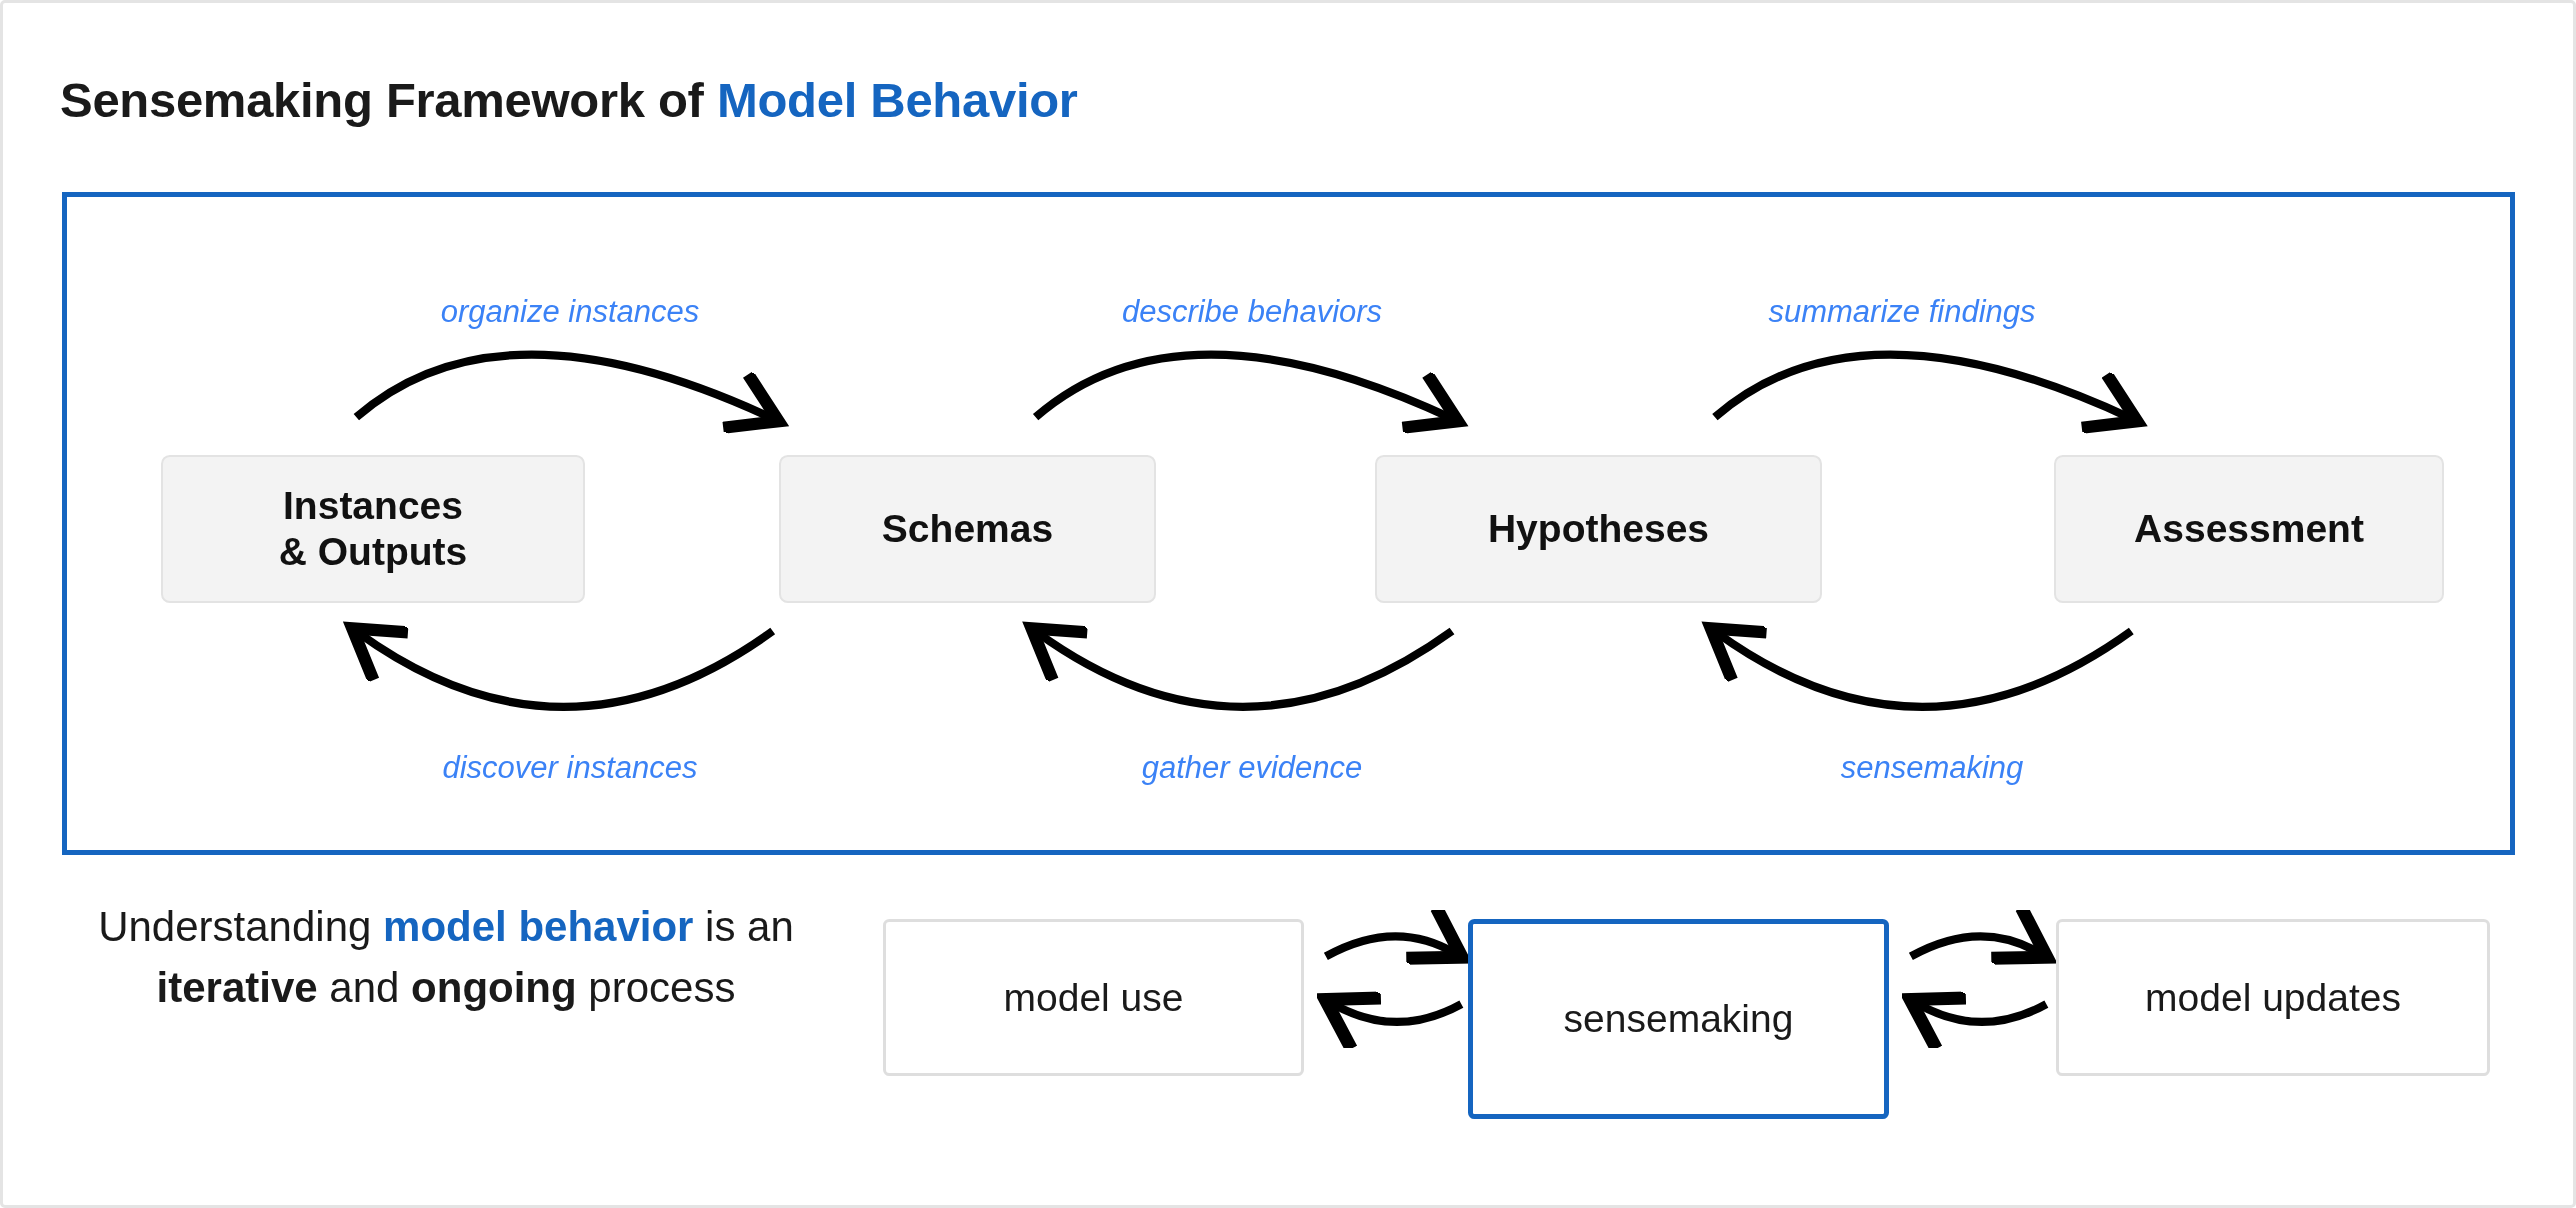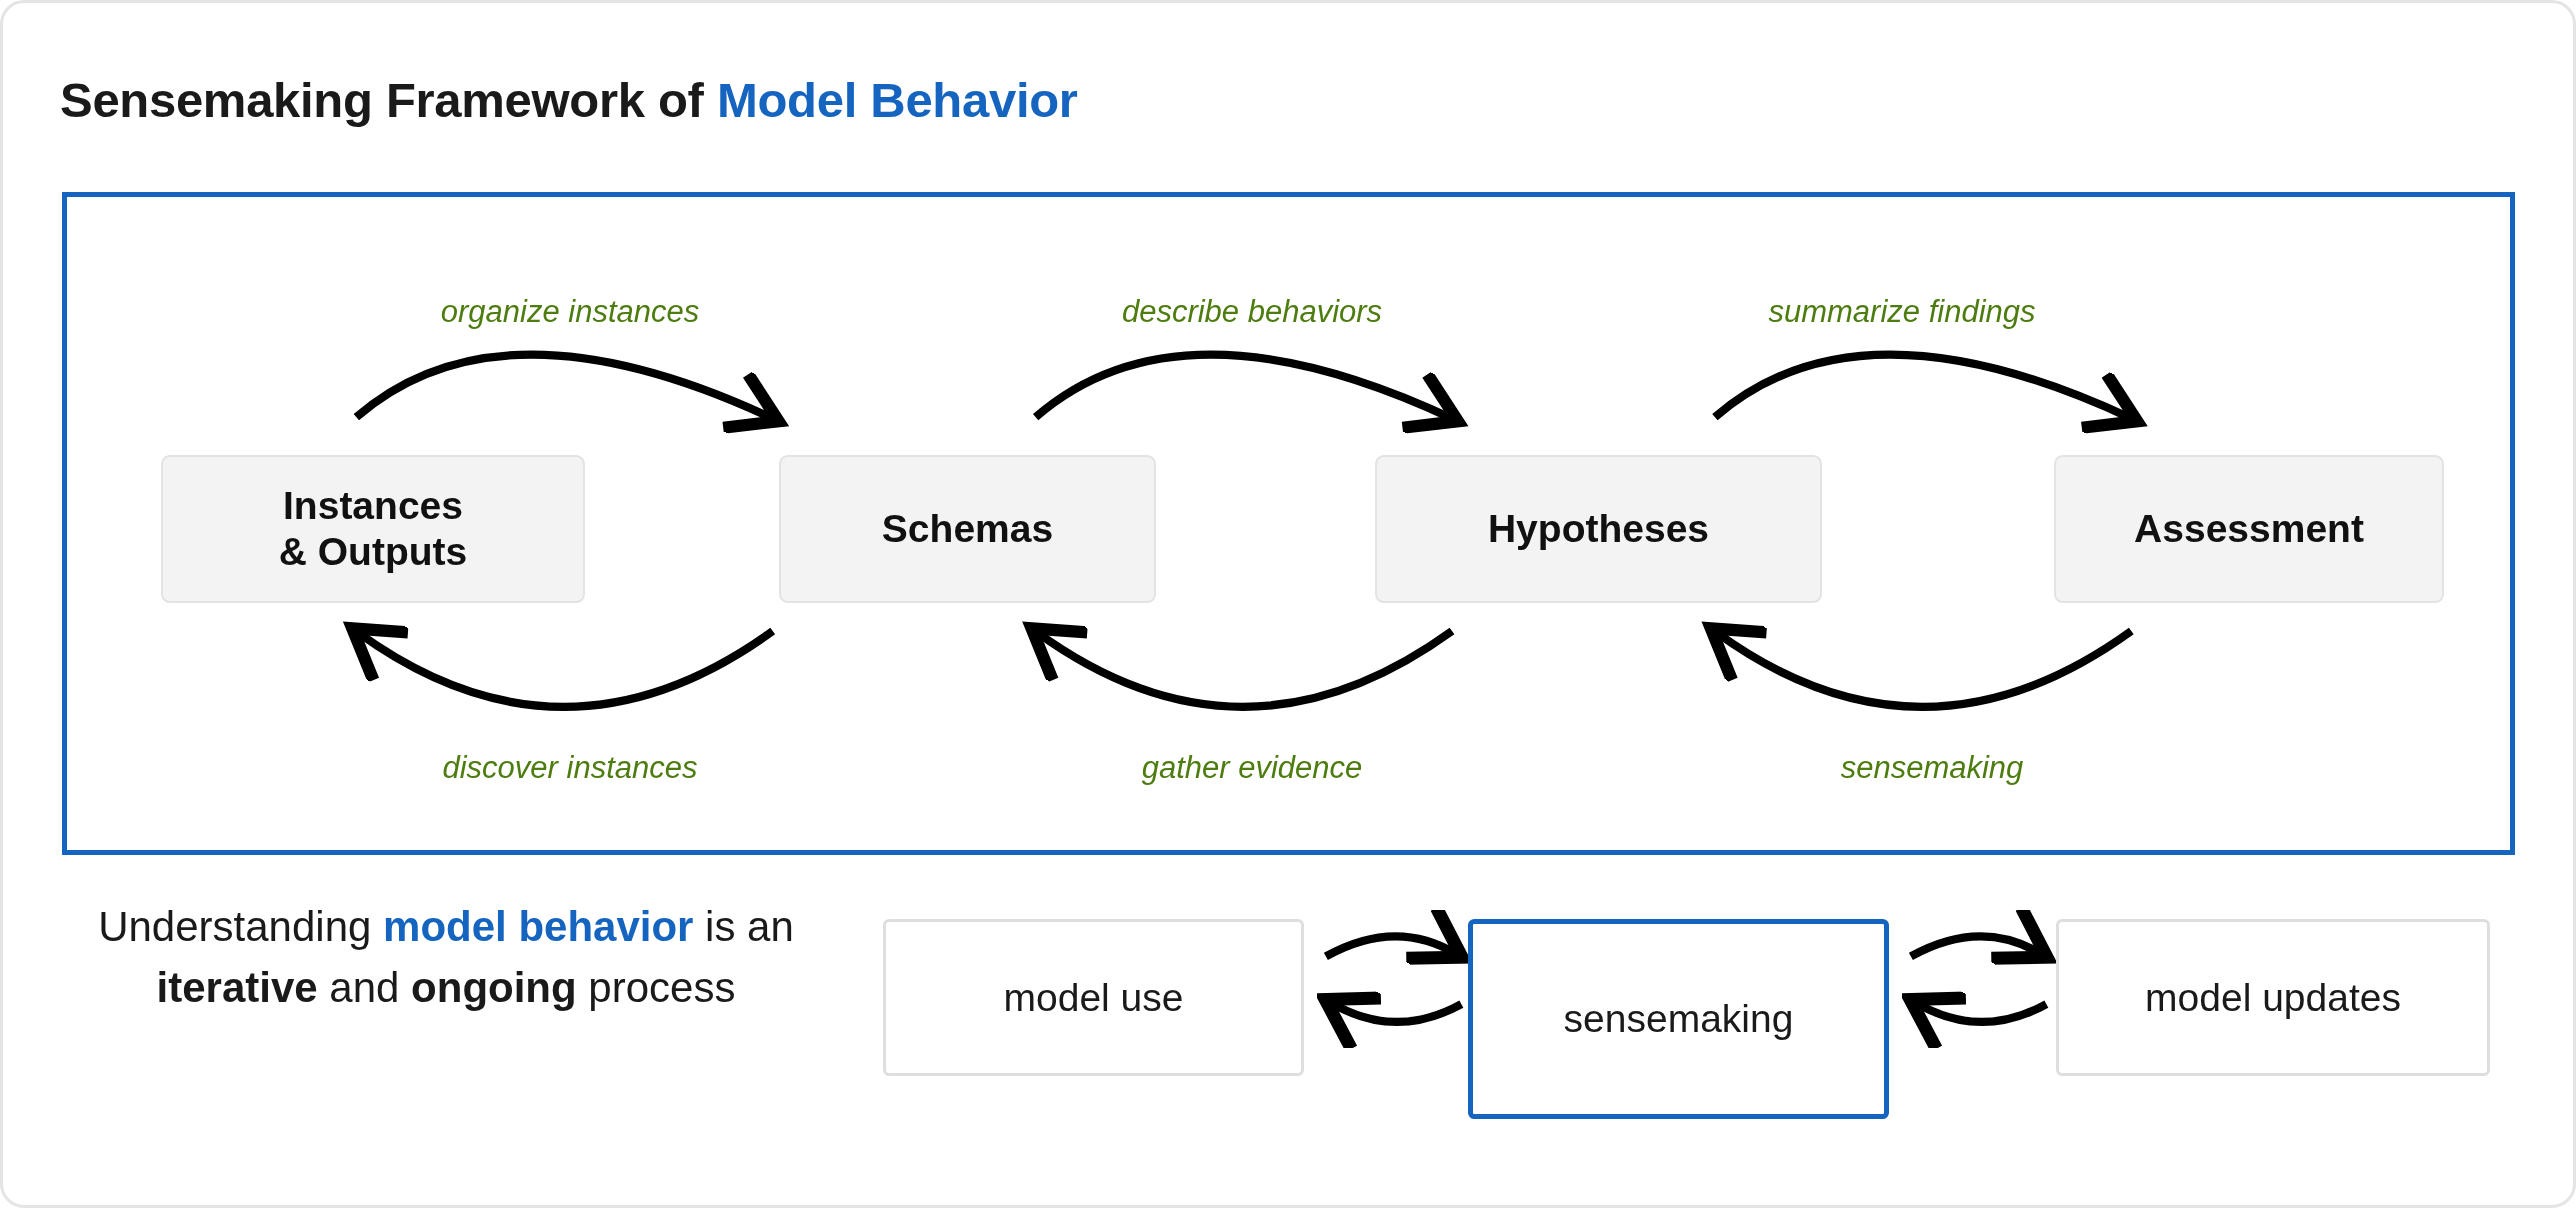--- a/index.html
+++ b/index.html
@@ -14,21 +14,21 @@
     -webkit-font-smoothing: antialiased;
   }
 
   #page {
     position: relative;
     width: 2576px;
     height: 1208px;
     box-sizing: border-box;
     background: #ffffff;
     border: 3.8px solid #e4e4e4;
-    border-radius: 24px;
+    border-radius: 5px;
     overflow: hidden;
   }
 
   
   #title {
     position: absolute;
     left: 57px;
     top: 69px;
     font-size: 49px;
     font-weight: bold;
@@ -75,21 +75,21 @@
     color: #111111;
     line-height: 1.18;
     padding: 0 10px;
   }
 
   
   .arc-label {
     position: absolute;
     font-size: 31px;
     font-style: italic;
-    color: #4d7c0f;
+    color: #3b82f6;
     white-space: nowrap;
     transform: translateX(-50%);
   }
 
   
   #bottom {
     position: absolute;
     left: 0;
     top: 880px;
     width: 2576px;

